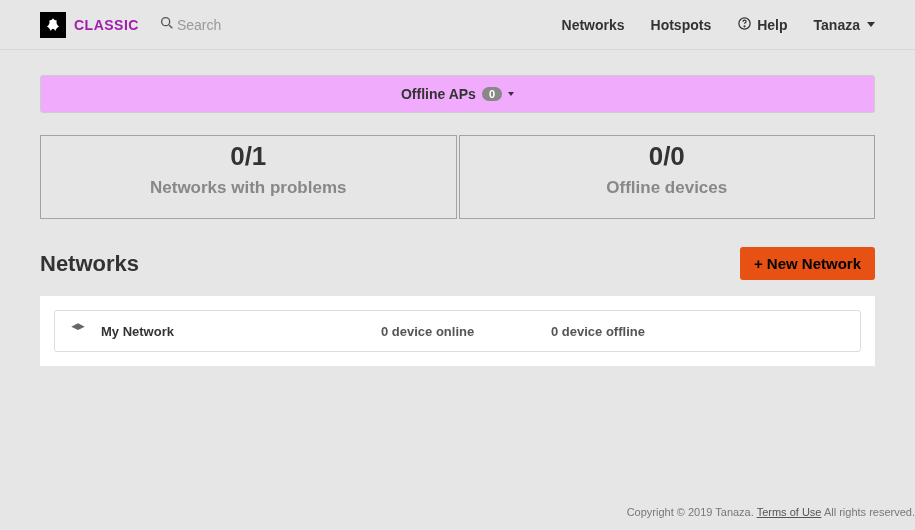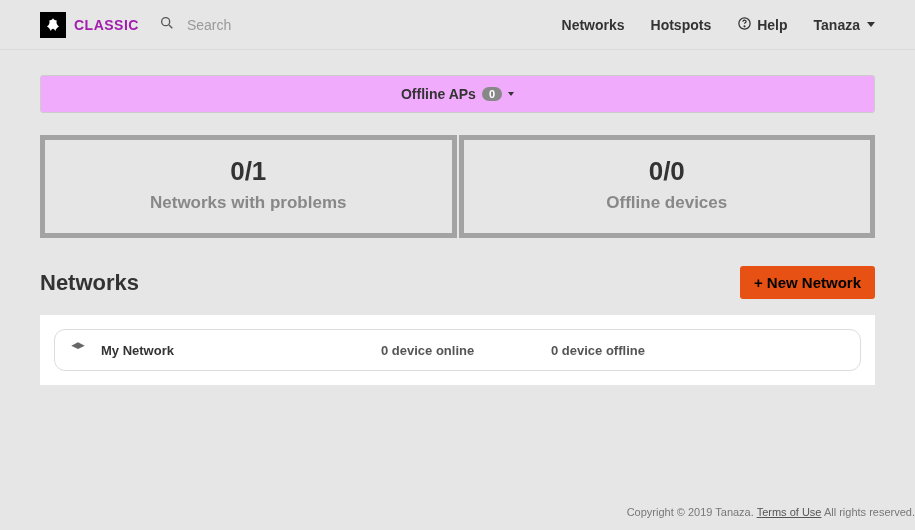--- a/index.html
+++ b/index.html
@@ -38,21 +38,21 @@
   .brand-text {
     font-weight: 700;
     font-size: 14px;
     letter-spacing: 0.5px;
     color: #a21caf;
   }
   .search-wrap {
     display: flex;
     align-items: center;
     margin-left: 20px;
-    gap: 12px;
+    gap: 2px;
     color: #777;
   }
   .search-wrap svg { width: 16px; height: 16px; }
   .search-input {
     border: none;
     background: transparent;
     font-size: 14px;
     outline: none;
     color: #555;
     width: 140px;
@@ -111,23 +111,23 @@
     border-top: 4px solid #333;
   }
   .stats-row {
     margin-top: 22px;
     display: flex;
     gap: 2px;
   }
   .stat-card {
     flex: 1;
     background: #e6e6e6;
-    border: 5px solid #a3a3a3;
+    border: 1px solid #a3a3a3;
     text-align: center;
-    padding: 16px 0 20px 0;
+    padding: 5px 0 20px 0;
   }
   .stat-num {
     font-size: 26px;
     font-weight: 700;
     color: #333;
   }
   .stat-label {
     margin-top: 6px;
     font-size: 17px;
     font-weight: 600;
@@ -156,21 +156,21 @@
     cursor: pointer;
   }
 
   .net-panel {
     margin-top: 16px;
     background: #fff;
     padding: 14px;
   }
   .net-row {
     border: 1px solid #ddd;
-    border-radius: 11px;
+    border-radius: 3px;
     height: 42px;
     display: flex;
     align-items: center;
     padding: 0 14px;
     font-size: 13px;
     font-weight: 600;
     color: #555;
     cursor: pointer;
   }
   .net-row svg { width: 18px; height: 18px; margin-right: 14px; }

